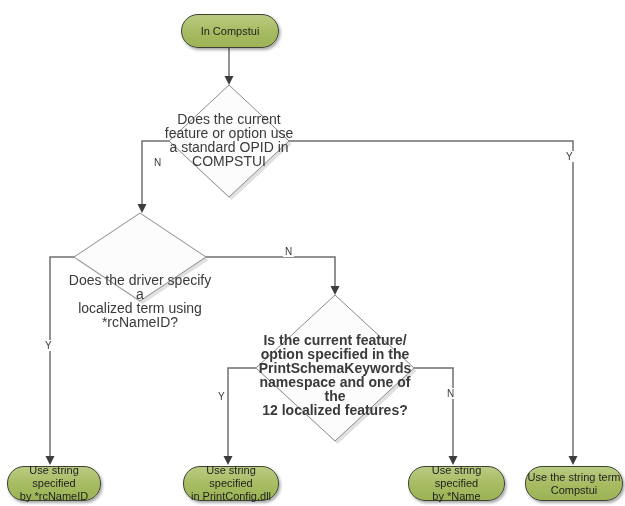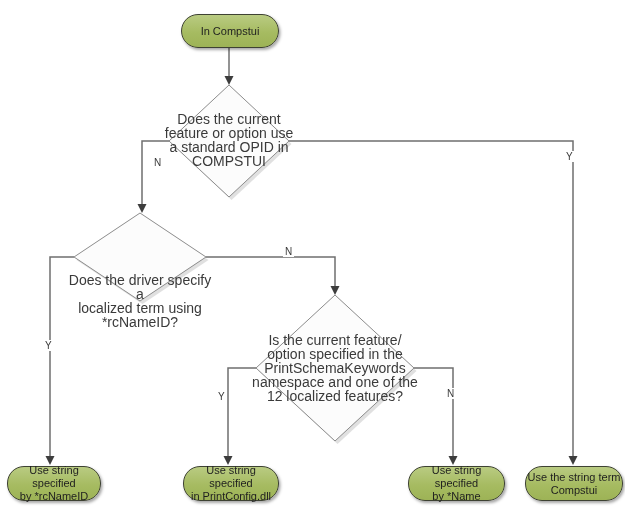--- a/index.html
+++ b/index.html
@@ -107,21 +107,21 @@
 
   <div class="decision-label" style="left:159px; top:112px; width:140px;">Does the current
 feature or option use
 a standard OPID in
 COMPSTUI</div>
 
   <div class="decision-label" style="left:65px; top:237px; width:150px;margin-top:36px;">Does the driver specify a
 localized term using
 *rcNameID?</div>
 
-  <div class="decision-label" style="left:252px; top:333px; width:166px;">Is the current feature/
+  <div class="decision-label" style="left:252px; top:333px; width:166px;font-weight:bold;">Is the current feature/
 option specified in the
 PrintSchemaKeywords
 namespace and one of the
 12 localized features?</div>
 
   <span class="edge-label" style="left:152px; top:157px;">N</span>
 
   <span class="edge-label" style="left:564px; top:151px;">Y</span>
 
   <span class="edge-label" style="left:43px; top:340px;">Y</span>

